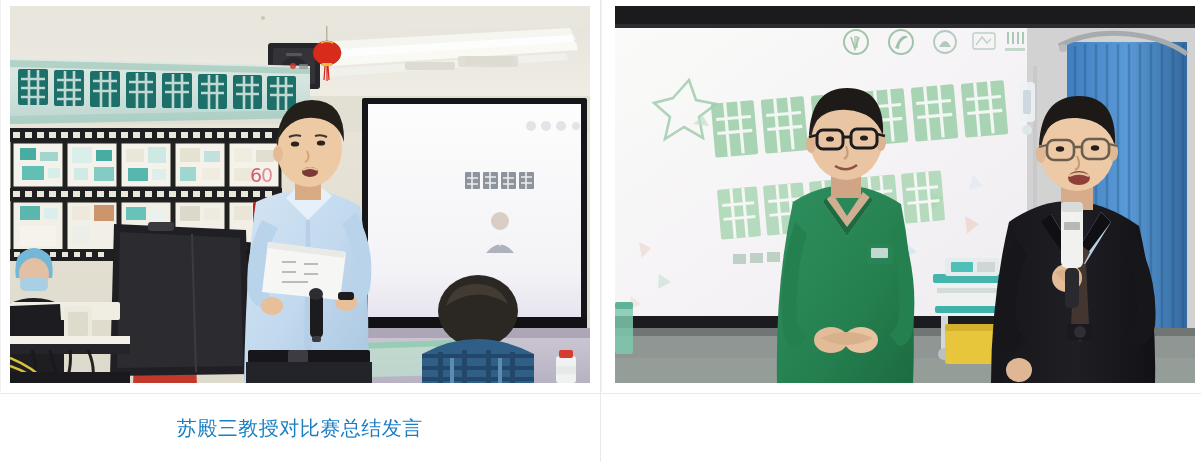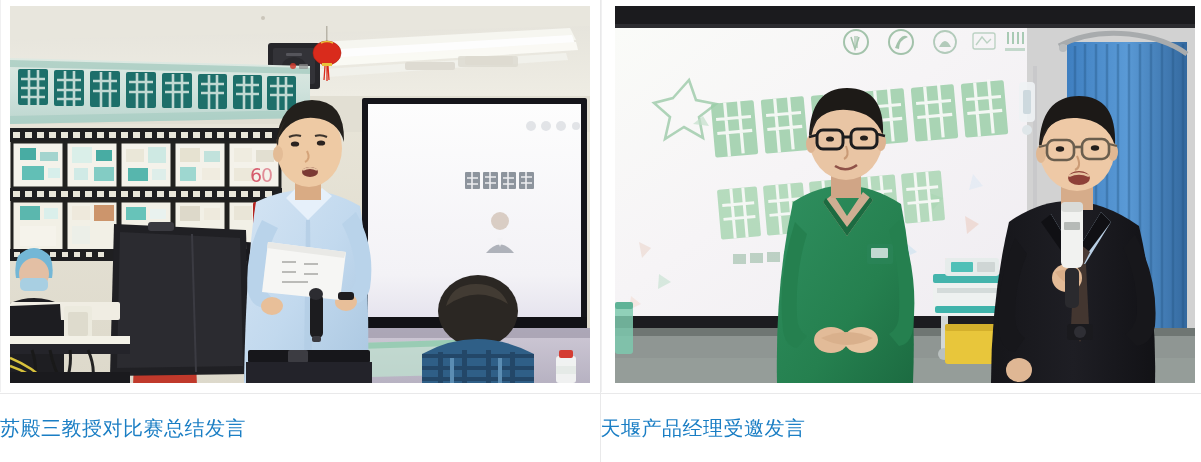--- a/index.html
+++ b/index.html
@@ -38,21 +38,21 @@
   .cell.right .photo-wrap{ margin-left:8px; }
   .photo-wrap svg{ display:block; width:100%; height:100%; }
   .divider{
     width:100%;
     height:1px;
     background:#e9e9ea;
     margin-top:10px;
   }
   .caption{
     width:100%;
-    text-align:left;
+    text-align:center;
     color:#1a7ec4;
     font-size:20px;
     line-height:1.2;
     padding-top:22px;
     letter-spacing:0.5px;
     font-family:"DejaVu Sans","Liberation Sans",sans-serif;
     -webkit-font-smoothing:antialiased;
   }
   .vrule{
     position:absolute;
@@ -756,16 +756,15 @@
 
           <rect x="452" y="318" width="26" height="16" rx="3" fill="#1a1a1e"></rect>
           <circle cx="465" cy="326" r="6" fill="#2e2e34"></circle>
 
           <ellipse cx="404" cy="364" rx="13" ry="12" fill="#dfb794"></ellipse>
         </g>
       </svg>
     </div>
 
     <div class="divider"></div>
-    <div class="caption">天堰产品经理受邀发言</div>
   </div>
 
 </div>
 
 </body></html>

